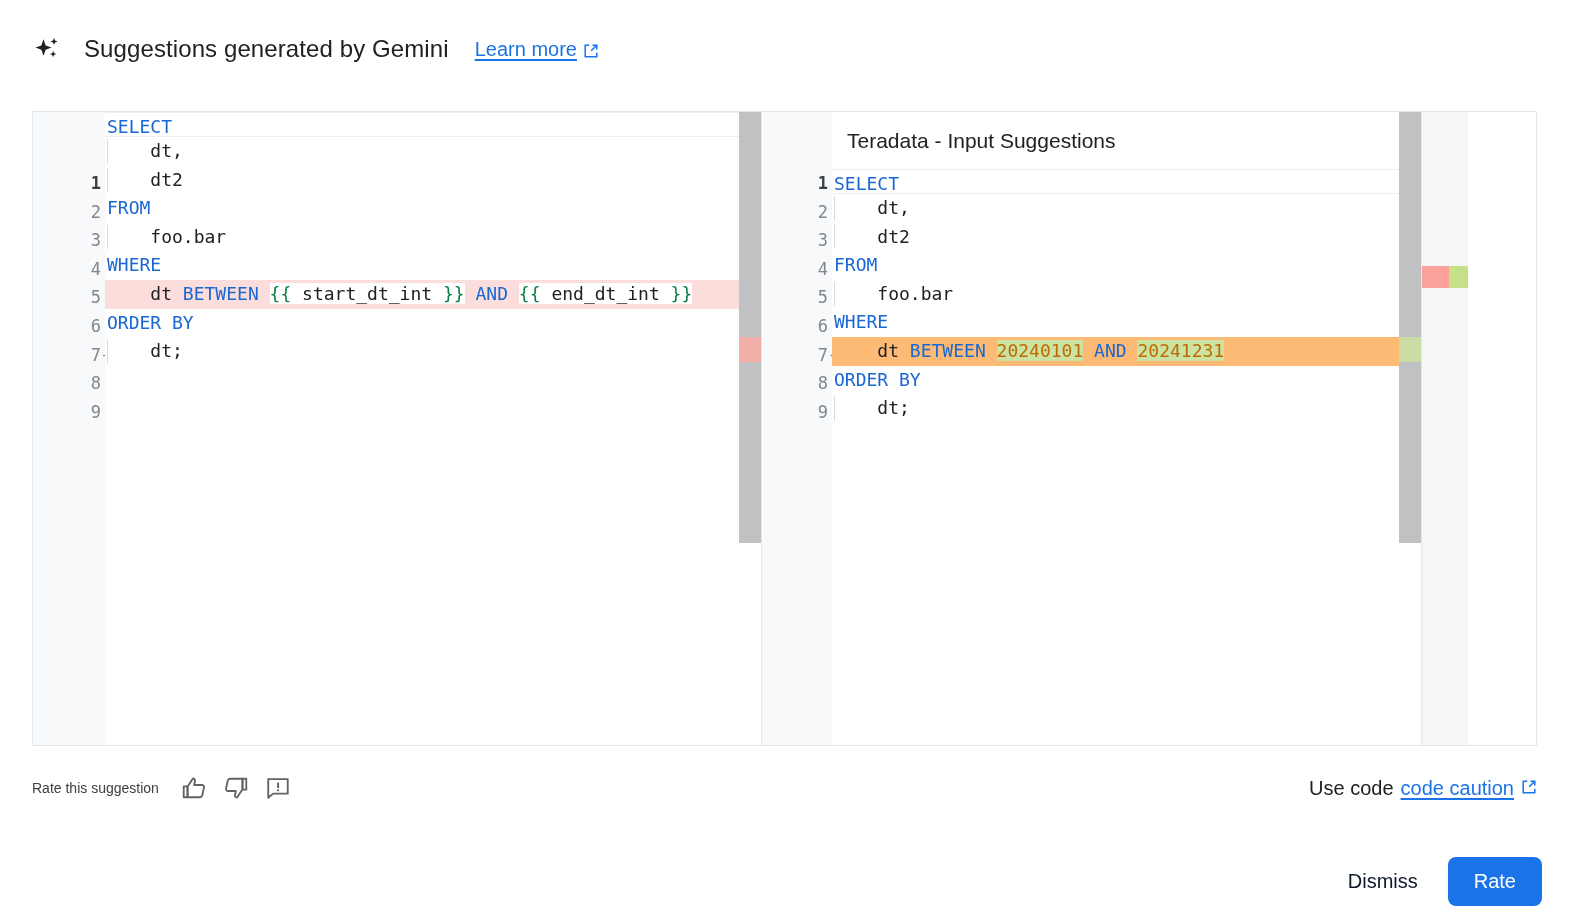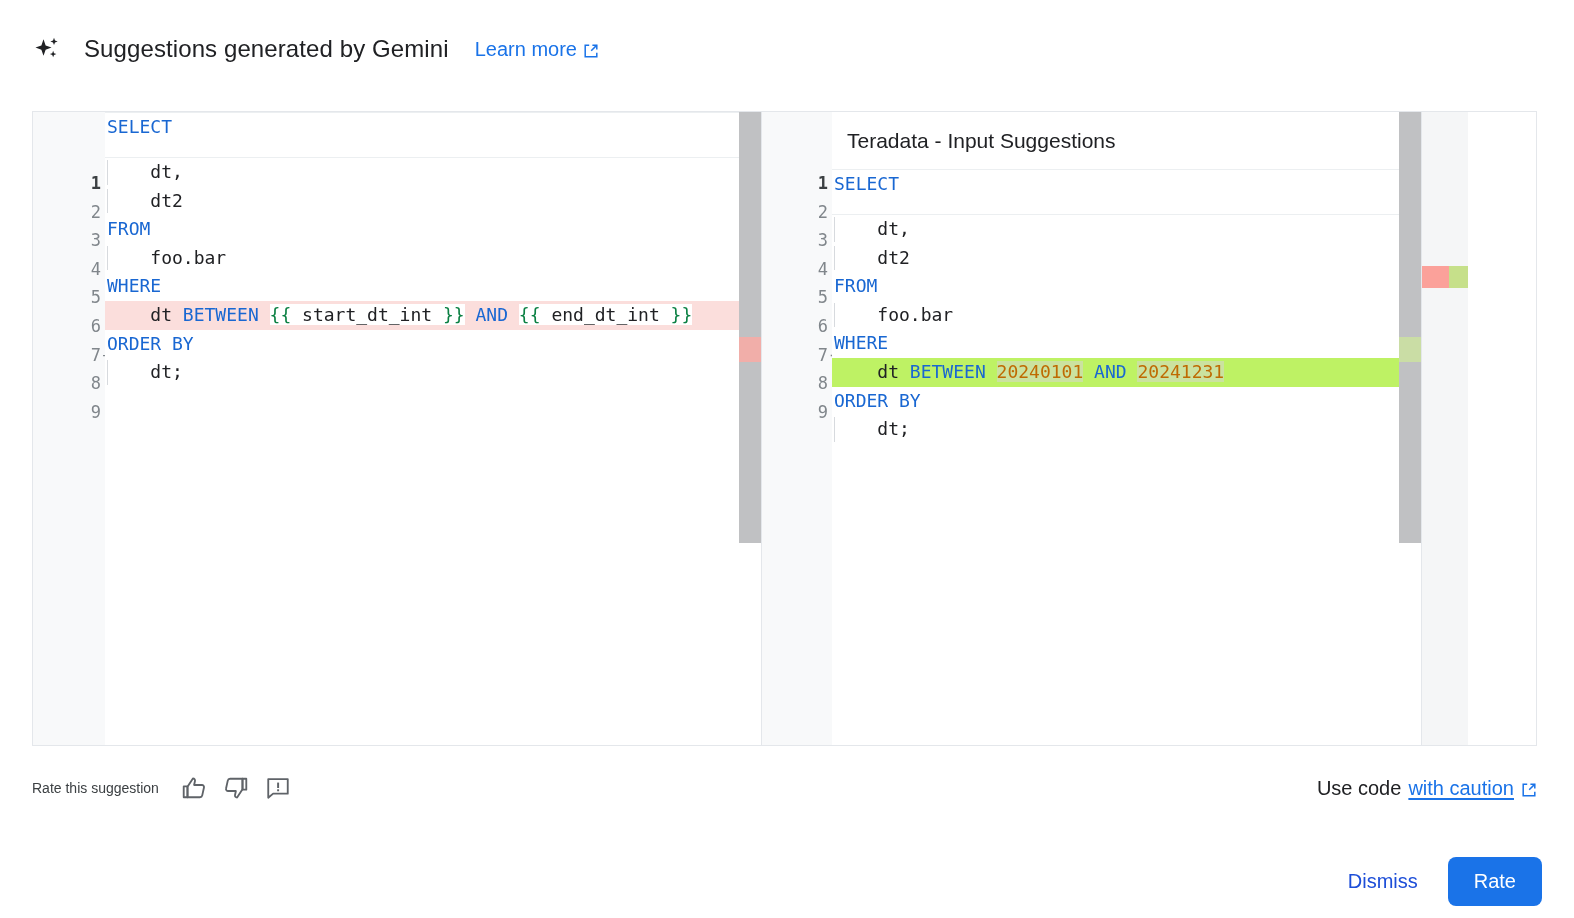--- a/index.html
+++ b/index.html
@@ -20,21 +20,21 @@
   }
   .sparkle-icon { width: 30px; height: 30px; display: block; flex: none; }
   .header-title {
     font-size: 24px; color: #202124; letter-spacing: .1px;
     margin-left: 22px; white-space: nowrap;
   }
   .learn-more {
     margin-left: 26px; display: inline-flex; align-items: center; gap: 6px;
     color: #1a73e8; font-size: 20px; cursor: pointer; white-space: nowrap;
   }
-  .learn-more .lm-text { text-underline-offset: 3px; }
+  .learn-more .lm-text { text-decoration: underline; text-underline-offset: 3px; }
   .ext-icon { width: 16px; height: 16px; display: block; }
 
   
   .diff-container {
     position: absolute; left: 32px; top: 111px;
     width: 1505px; height: 635px;
     background: #ffffff;
     border: 1px solid #e4e7eb;
     border-left: 1px solid #e4e7eb;
     display: flex;
@@ -72,23 +72,23 @@
     padding-left: 15px; background: #fff; white-space: nowrap;
   }
   .code {
     font-family: "DejaVu Sans Mono", monospace; font-size: 18px;
     color: #202124; position: relative;
   }
   .cl {
     height: 28.6px; line-height: 28.6px; white-space: pre; padding-left: 2px;
     position: relative;
   }
-  .cl.cur { border-top: 1px solid #eceff1; border-bottom: 1px solid #eceff1; height: 46px;}
+  .cl.cur { border-top: 1px solid #eceff1; border-bottom: 1px solid #eceff1; height: 25px;}
   .cl.del { background: #fbdedc; }
-  .cl.ins { background: #bef264; }
+  .cl.ins { background: #fdba74; }
   .kw  { color: #1967d2; }
   .num { color: #bf6a02; }
   .tpl { color: #1a73e8; }
   .brc { color: #0b8043; }
   .del-strong { background: #ffffff; }
   .ins-strong { background: #cbe2a0; }
 
   
   .ig {
     position: absolute; left: 2px; top: 2px; bottom: 2px;
@@ -116,42 +116,42 @@
 
   
   .rate-row {
     position: absolute; left: 32px; top: 768px; width: 1505px; height: 40px;
     display: flex; align-items: center;
   }
   .rate-label { font-size: 14px; color: #3c4043; }
   .rate-icons { display: flex; align-items: center; gap: 16px; margin-left: 22px; }
   .ricon { width: 26px; height: 26px; display: block; cursor: pointer; }
   .use-code {
-    margin-left: auto; display: inline-flex; align-items: center; gap: 7px;
+    margin-left: auto; display: inline-flex; gap: 7px;
     font-size: 20px; color: #202124; white-space: nowrap;
   }
   .use-code .caution {
     color: #1a73e8; text-decoration: underline; text-underline-offset: 3px; cursor: pointer;
   }
 
   
   .footer {
     position: absolute; left: 0; top: 845px; width: 1574px; height: 73px;
     display: flex; align-items: center; padding: 0 32px;
   }
   .cb-wrap { display: inline-flex; align-items: center; gap: 18px; cursor: pointer; }
   .checkbox {
     width: 26px; height: 26px; border-radius: 3px; background: #1a73e8;
     display: flex; align-items: center; justify-content: center; flex: none;
   }
   .checkbox svg { width: 18px; height: 18px; display: block; }
   .cb-label { font-size: 20px; color: #202124; white-space: nowrap; }
   .footer-actions { margin-left: auto; display: flex; align-items: center; gap: 12px; }
   .btn-text {
-    background: transparent; border: none; color: #1d4ed8; font-size: 20px;
+    background: transparent; border: none; color: #0f172a; font-size: 20px;
     font-family: "Liberation Sans", sans-serif; padding: 10px 18px; border-radius: 6px;
     cursor: pointer;
   }
   .btn-filled {
     background: #1a73e8; border: none; color: #ffffff; font-size: 20px;
     font-family: "Liberation Sans", sans-serif; padding: 13px 26px; border-radius: 8px;
     cursor: pointer;
   }
 </style>
 </head>
@@ -280,21 +280,21 @@
       <span class="ricon">
         <svg viewBox="0 0 24 24" width="26" height="26" aria-hidden="true">
           <path d="M3 3.8 H21 V17.2 H7.5 L3 21 Z" fill="none" stroke="#5f6368" stroke-width="1.7" stroke-linejoin="round"></path>
           <rect x="11.2" y="7" width="1.8" height="5" fill="#5f6368"></rect>
           <rect x="11.2" y="13.2" width="1.8" height="1.8" fill="#5f6368"></rect>
         </svg>
       </span>
     </span>
     <span class="use-code">
       <span>Use code</span>
-      <span class="caution">with caution</span>
+      <span class="caution">code caution</span>
       <span class="ext-icon">
         <svg viewBox="0 0 16 16" width="16" height="16" aria-hidden="true">
           <path d="M6.2 2.2 H2.2 V13.8 H13.8 V9.8" fill="none" stroke="#1a73e8" stroke-width="1.5"></path>
           <path d="M9.4 2.2 H13.8 V6.6" fill="none" stroke="#1a73e8" stroke-width="1.5"></path>
           <path d="M13.6 2.4 L8.2 7.8" fill="none" stroke="#1a73e8" stroke-width="1.5"></path>
         </svg>
       </span>
     </span>
   </div>
 

